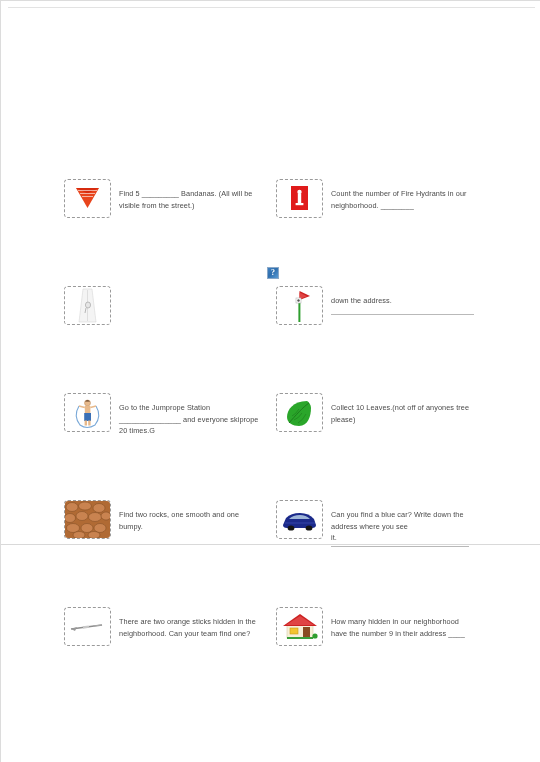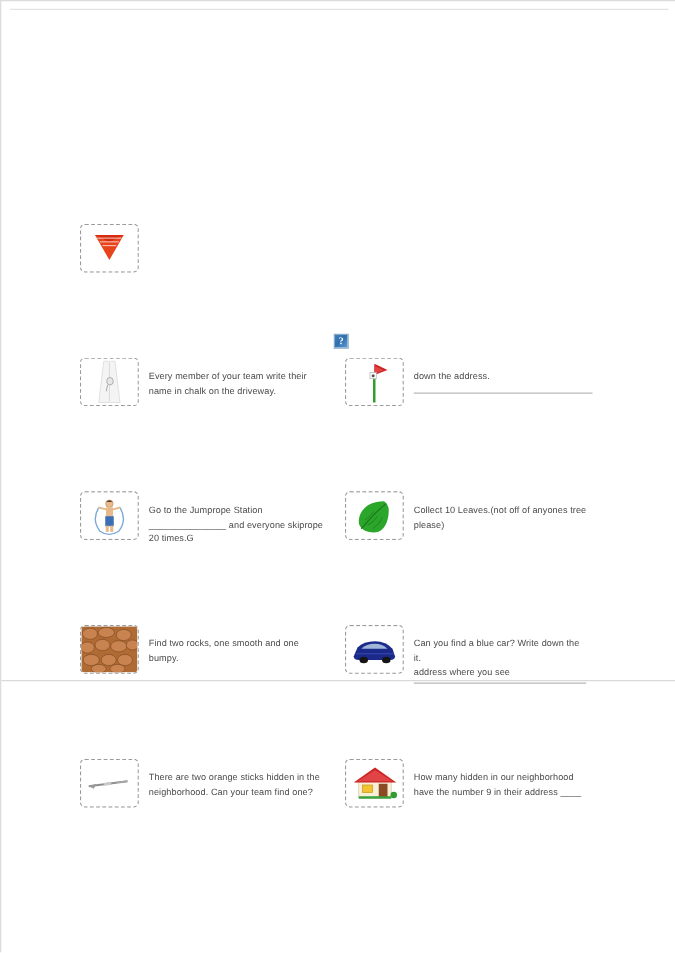--- a/index.html
+++ b/index.html
@@ -145,38 +145,54 @@
           <svg width="45" height="37" viewBox="0 0 45 37">
             <polygon points="11,8 34,8 22.5,28" fill="#e8441c"></polygon>
             <polygon points="11,8 34,8 22.5,13.5" fill="#d62b0f"></polygon>
             <g stroke="#ffffff" stroke-width="0.7" opacity="0.85">
               <line x1="13" y1="10.5" x2="32" y2="10.5"></line>
               <line x1="15" y1="13.5" x2="30" y2="13.5"></line>
               <line x1="17" y1="16.5" x2="28" y2="16.5"></line>
             </g>
           </svg>
         </div>
-      </div>
-
+        <div class="text">
+          <span class="line">Find 5 _________ Bandanas. (All will be</span>
+          <span class="line">visible from the street.)</span>
+        </div>
+      </div>
+
+      <div class="cell right">
+        <div class="thumb">
+          <svg width="45" height="37" viewBox="0 0 45 37">
+            <rect x="14" y="6" width="17" height="24" fill="#e01b1b"></rect>
+            <g fill="#ffffff">
+              <circle cx="22.5" cy="12" r="2.2"></circle>
+              <rect x="20.8" y="14" width="3.4" height="9"></rect>
+              <rect x="18.6" y="23" width="7.8" height="2.2"></rect>
+            </g>
+          </svg>
+        </div>
+        <div class="text">
+          <span class="line">Count the number of Fire Hydrants in our</span>
+          <span class="line">neighborhood. ________</span>
+        </div>
+      </div>
     </div>
 
     <div class="row">
       <div class="cell left">
         <div class="thumb">
           <svg width="45" height="37" viewBox="0 0 45 37">
             <rect x="0" y="0" width="45" height="37" fill="#ffffff"></rect>
             <polygon points="18,2 27,2 31,35 14,35" fill="#f4f4f4" stroke="#d8d8d8" stroke-width="0.6"></polygon>
             <line x1="22.5" y1="3" x2="22.5" y2="34" stroke="#cfcfcf" stroke-width="0.6"></line>
             <ellipse cx="23" cy="18" rx="2.6" ry="3" fill="#e6e6e6" stroke="#9b9b9b" stroke-width="0.6"></ellipse>
             <path d="M21 21 L20 26" stroke="#9b9b9b" stroke-width="0.7" fill="none"></path>
           </svg>
-        </div>
-        <div class="text">
-          <span class="line">Every member of your team write their</span>
-          <span class="line">name in chalk on the driveway.</span>
         </div>
       </div>
 
       <div class="cell right">
         <div class="thumb">
           <svg width="45" height="37" viewBox="0 0 45 37">
             <rect x="21.4" y="14" width="2" height="21" fill="#2f9e2f"></rect>
             <polygon points="22.5,4 33,9 22.5,13" fill="#cc2222"></polygon>
             <polygon points="22.5,5.5 30,9.2 22.5,12" fill="#e04444"></polygon>
             <rect x="19" y="11" width="5" height="5" fill="#ffffff" stroke="#b5b5b5" stroke-width="0.6"></rect>
@@ -263,22 +279,22 @@
           <svg width="45" height="37" viewBox="0 0 45 37">
             <path d="M6 24 L9 17 Q14 12 23 12 Q32 12 37 18 L39 24 Q39 27 35 27 L10 27 Q6 27 6 24 Z" fill="#1b2a8a"></path>
             <path d="M12 18 Q16 14 23 14 Q29 14 33 18 Z" fill="#9fb6d8"></path>
             <ellipse cx="14" cy="27" rx="3.4" ry="2.6" fill="#151515"></ellipse>
             <ellipse cx="32" cy="27" rx="3.4" ry="2.6" fill="#151515"></ellipse>
             <path d="M8 22 L38 22" stroke="#3a4bb0" stroke-width="0.8"></path>
           </svg>
         </div>
         <div class="text">
           <span class="line">Can you find a blue car? Write down the</span>
+          <span class="line">address where you see</span>
           <span class="line">it.</span>
-          <span class="line">address where you see</span>
           <span class="blank-rule short"></span>
         </div>
       </div>
     </div>
 
     <div class="row">
       <div class="cell left">
         <div class="thumb">
           <svg width="45" height="37" viewBox="0 0 45 37">
             <path d="M6 21 L37 17" stroke="#8d8d8d" stroke-width="1.6" fill="none"></path>

